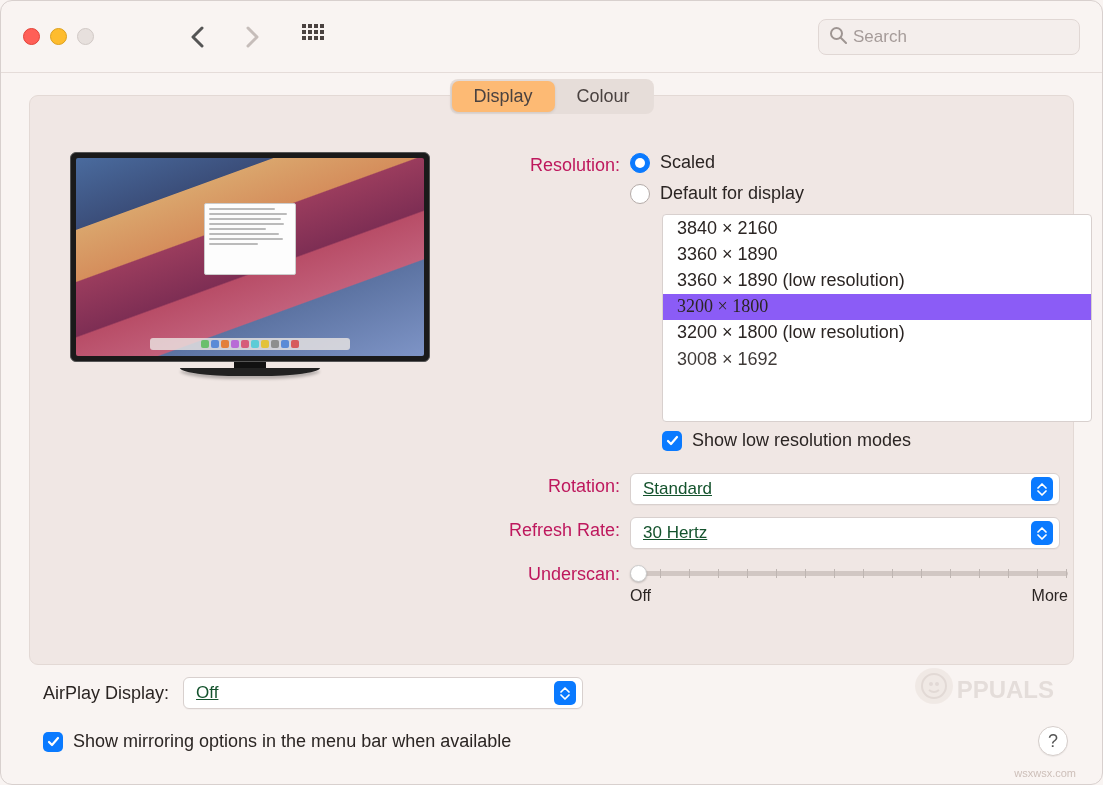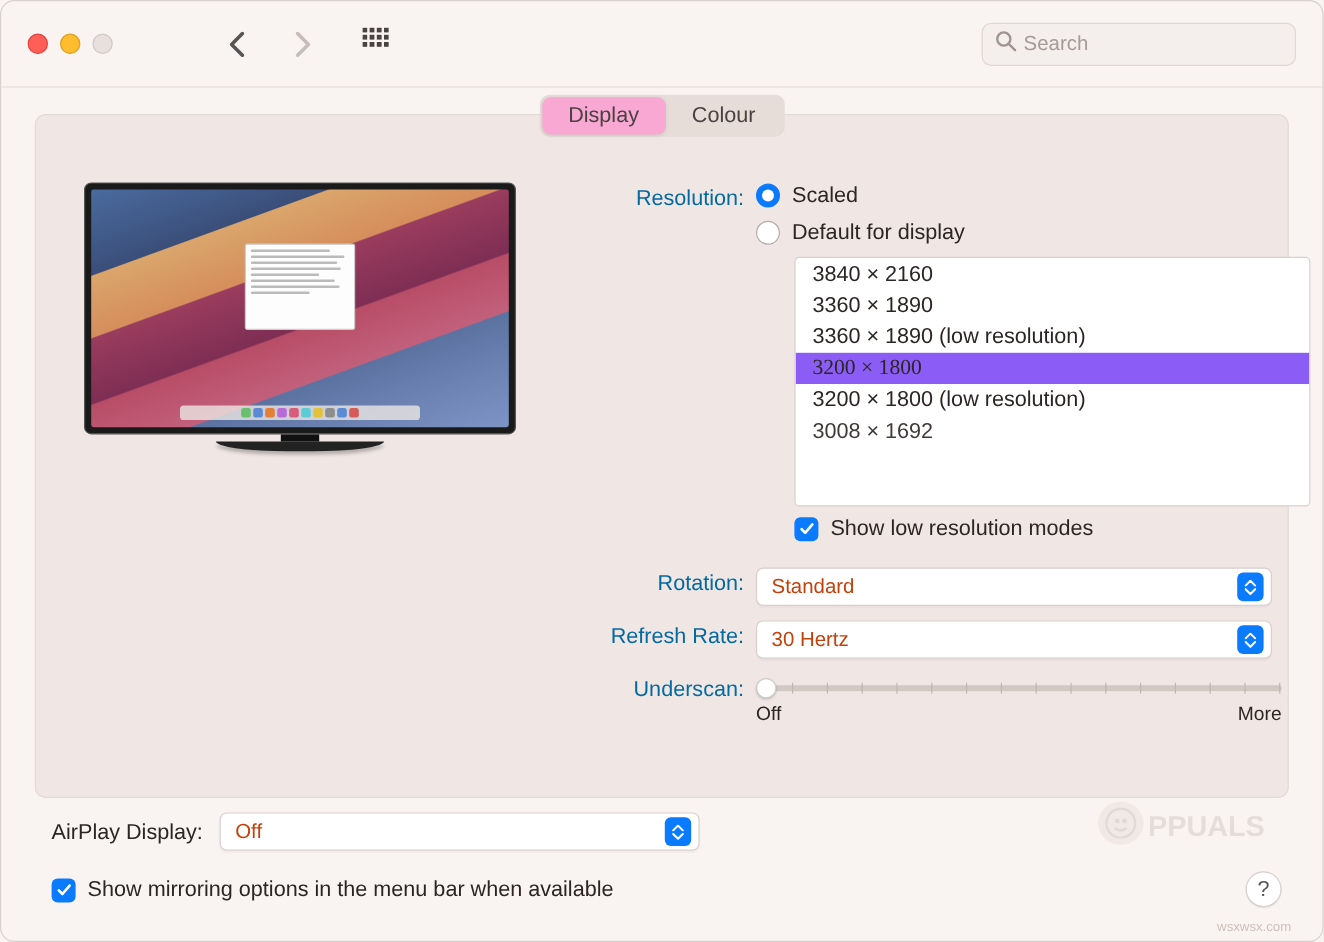--- a/index.html
+++ b/index.html
@@ -21,57 +21,57 @@
     .search-box { display: flex; align-items: center; height: 36px; width: 262px; background: #f4eeec; border: 1px solid #e0d7d4; border-radius: 8px; padding: 0 10px; color: #8e8684; }
     .search-box input { border: none; background: transparent; outline: none; font-size: 17px; color: #444; width: 100%; margin-left: 6px; }
     .search-box input::placeholder { color: #a59b99; }
 
     
     .panel { margin: 22px 28px 0 28px; background: #f0e7e4; border: 1px solid #e3d9d5; border-radius: 9px; padding-top: 0; min-height: 570px; position: relative; }
 
     
     .segmented { position: absolute; top: -17px; left: 50%; transform: translateX(-50%); display: flex; background: #e6ddd9; border-radius: 8px; padding: 2px; }
     .segmented .seg { padding: 5px 22px; font-size: 18px; border-radius: 7px; color: #4a4240; cursor: pointer; }
-    .segmented .seg.selected { background: #f9a8d4; box-shadow: 0 1px 3px rgba(0,0,0,0.1); }
+    .segmented .seg.selected { background: #fdba74; box-shadow: 0 1px 3px rgba(0,0,0,0.1); }
 
     .panel-body { display: flex; padding: 56px 40px 20px 40px; }
     .preview-col { width: 400px; flex-shrink: 0; }
     .monitor { width: 360px; height: 210px; margin-top: 0; position: relative; }
     .monitor .bezel { width: 100%; height: 100%; background: #1a1a1a; border-radius: 6px; border: 1px solid #555; padding: 5px; }
     .monitor .screen { width: 100%; height: 100%; border-radius: 2px; overflow: hidden; position: relative; background: linear-gradient(160deg, #4a6b9e 0%, #3b4e7a 22%, #daa56c 22.3%, #d58e5c 38%, #9a3c5d 38.4%, #7e2e54 55%, #b84d67 55.5%, #c2607b 70%, #5c73a2 70.4%, #7e94c6 100%); }
     .monitor .doc { position: absolute; top: 45px; left: 50%; transform: translateX(-50%); width: 92px; height: 72px; background: #fdfdfd; border: 1px solid #ccc; border-radius: 2px; padding: 4px; }
     .monitor .doc-line { height: 2px; background: #bbb; margin-bottom: 3px; border-radius: 1px; }
     .monitor .dock { position: absolute; bottom: 6px; left: 50%; transform: translateX(-50%); width: 200px; height: 12px; background: rgba(235,230,228,0.8); border-radius: 3px; display: flex; align-items: center; justify-content: center; gap: 2px; padding: 0 3px; }
     .monitor .dock-dot { width: 8px; height: 8px; border-radius: 2px; background: #7e8fae; }
     .monitor .stand-neck { width: 32px; height: 6px; background: #111; margin: 0 auto; }
     .monitor .stand-base { width: 140px; height: 8px; margin: 0 auto; background: #222; border-radius: 0 0 60px 60px / 0 0 8px 8px; box-shadow: 0 3px 3px rgba(0,0,0,0.25); }
 
     .settings-col { flex: 1; padding-left: 0; }
     .row { display: flex; align-items: flex-start; margin-bottom: 8px; }
-    .row-label { width: 160px; text-align: right; font-size: 18px; color: #0369a1; padding-right: 10px; padding-top: 3px; }
+    .row-label { width: 160px; text-align: right; font-size: 18px; color: #be185d; padding-right: 10px; padding-top: 3px; }
     .row-field { flex: 1; }
 
     
     .radio-line { display: flex; align-items: center; gap: 10px; margin-bottom: 10px; font-size: 18px; color: #2b2523; }
     .radio { width: 20px; height: 20px; border: 1px solid #b4aba8; border-radius: 50%; background: #fff; position: relative; display: inline-block; }
     .radio.checked { border-color: #0a7aff; background: #0a7aff; }
     .radio.checked::after { content: ""; position: absolute; inset: 4px; background: #fff; border-radius: 50%; }
 
     
     .res-list { background: #fff; border: 1px solid #d8d0ce; border-radius: 4px; margin: 4px 0 8px 32px; width: 430px; height: 208px; overflow: hidden; }
     .res-list .item { padding: 2.6px 14px; font-size: 18px; color: #2b2523; }
     .res-list .item.selected { background: #8b5cf6; font-family: Liberation Serif, serif; }
     .res-list .item.cut { opacity: 0.9; }
 
     
     .check-line { display: flex; align-items: center; gap: 10px; font-size: 18px; color: #2b2523; margin-left: 32px; margin-bottom: 14px; }
     .check { width: 20px; height: 20px; border-radius: 5px; background: #0a7aff; display: flex; align-items: center; justify-content: center; color: #fff; }
 
     
-    .select { background: #fff; border: 1px solid #d8d0ce; border-radius: 6px; height: 32px; display: flex; align-items: center; padding: 0 6px 0 12px; font-size: 17px; color: #c2410c; box-shadow: 0 1px 1px rgba(0,0,0,0.03); }
+    .select { background: #fff; border: 1px solid #d8d0ce; border-radius: 6px; height: 32px; display: flex; align-items: center; padding: 0 6px 0 12px; font-size: 17px; color: #14532d; box-shadow: 0 1px 1px rgba(0,0,0,0.03); text-decoration: underline; }
     .select .stext { flex: 1; }
     .select .arrows { width: 22px; height: 24px; background: #0a7aff; border-radius: 5px; display: flex; flex-direction: column; align-items: center; justify-content: center; gap: 1px; }
     .select .arrows svg { display: block; }
     .row-select .row-field { padding-right: 0; }
     .row-select .select { width: 430px; }
     .row-select { margin-bottom: 12px; }
 
     
     .slider-wrap { width: 438px; }
     .slider { position: relative; height: 24px; display: flex; align-items: center; }

